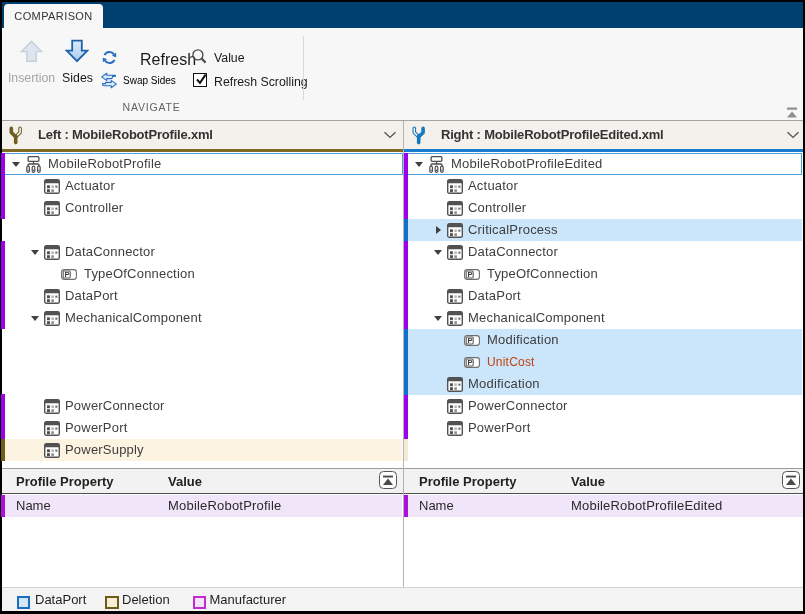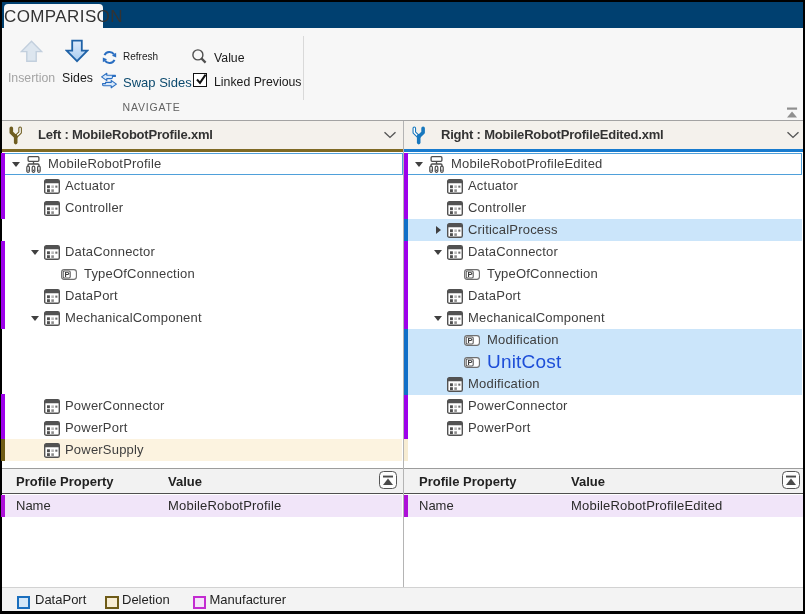--- a/index.html
+++ b/index.html
@@ -6,21 +6,21 @@
 .abs { position:absolute; }
 </style></head><body>
 
 <div class="abs" style="left:0;top:0;width:805px;height:2px;background:#000"></div>
 <div class="abs" style="left:0;top:0;width:1.5px;height:614px;background:#000"></div>
 <div class="abs" style="left:803px;top:0;width:2px;height:614px;background:#000"></div>
 <div class="abs" style="left:0;top:611px;width:805px;height:3px;background:#000"></div>
 
 <div class="abs" style="left:1.5px;top:2px;width:801.5px;height:26px;background:#004070"></div>
 <div class="abs" style="left:4px;top:4px;width:99px;height:24px;background:#f7f7f7;border-radius:4px 4px 0 0"></div>
-<div class="abs" style="left:4px;top:4px;width:99px;height:24px;line-height:25px;text-align:center;font-size:17px;letter-spacing:0.4px;color:#333">COMPARISON</div>
+<div class="abs" style="left:4px;top:4px;width:99px;height:24px;line-height:25px;text-align:center;font-size:11px;letter-spacing:0.4px;color:#333">COMPARISON</div>
 
 <div class="abs" style="left:1.5px;top:28px;width:801.5px;height:92px;background:#f7f7f7"></div>
 <div class="abs" style="left:1.5px;top:120px;width:801.5px;height:1px;background:#a3a3a3"></div>
 <svg style="position:absolute;left:20px;top:40px" width="23" height="23" viewBox="0 0 23 23">
 <path d="M11.5 1.2 L21.6 11.6 H16.2 V21.3 H6.8 V11.6 H1.4 Z" fill="#dde6ef" stroke="#c2cfdd" stroke-width="1.4"></path>
   </svg>
 <div class="abs" style="left:0px;top:71px;width:63px;text-align:center;font-size:12.3px;color:#a4a4a4">Insertion</div>
 <svg style="position:absolute;left:65px;top:39px" width="24" height="24" viewBox="0 0 24 24">
 <defs>
       <linearGradient id="ng" x1="0" y1="0" x2="0" y2="1">
@@ -34,36 +34,36 @@
 <svg style="position:absolute;left:101px;top:49px" width="17" height="17" viewBox="0 0 16 16" fill="none">
 <g stroke="#2a6ec1" stroke-width="1.9">
 <path d="M3.29 5.80 A5.2 5.2 0 0 1 12.26 5.02"></path>
 <path d="M14.33 7.97 L10.29 6.40 L14.23 3.64 Z" stroke="none" fill="#2a6ec1"></path>
 <g transform="rotate(180 8 8)">
 <path d="M3.29 5.80 A5.2 5.2 0 0 1 12.26 5.02"></path>
 <path d="M14.33 7.97 L10.29 6.40 L14.23 3.64 Z" stroke="none" fill="#2a6ec1"></path>
 </g>
     </g>
   </svg>
-<div class="abs" style="left:123px;top:50.5px;font-size:10px;color:#1a1a1a">Refresh</div>
+<div class="abs" style="left:140px;top:50.5px;font-size:16px;color:#1a1a1a">Refresh</div>
 <svg style="position:absolute;left:100px;top:72px" width="18" height="17" viewBox="0 0 18 17" fill="none">
 <path d="M6.8 1.2 L1.6 4.9 6.8 8.6 V6.6 H11 Q12.4 6.6 12.4 5.5 V4.4 H15.4 V3.2 H6.8 Z" fill="#d9e9fb" stroke="#2a6ec1" stroke-width="1.1" stroke-linejoin="round"></path>
 <path d="M11.2 8.4 L16.4 12.1 11.2 15.8 V13.8 H4 Q2.6 13.8 2.6 12.7 V11.6 H5.6 V10.4 H11.2 Z" fill="#d9e9fb" stroke="#2a6ec1" stroke-width="1.1" stroke-linejoin="round"></path>
   </svg>
-<div class="abs" style="left:123px;top:74.5px;font-size:13px;color:#0c4a6e">Swap Sides</div>
+<div class="abs" style="left:123px;top:74.5px;font-size:10px;color:#000000">Swap Sides</div>
 <svg style="position:absolute;left:191px;top:48px" width="17" height="17" viewBox="0 0 17 17" fill="none">
 <circle cx="6.9" cy="6.9" r="5" stroke="#4f4f4f" stroke-width="1.4"></circle>
 <path d="M10.4 10.4 L14.6 14.6" stroke="#4f4f4f" stroke-width="2.2"></path>
   </svg>
 <div class="abs" style="left:214px;top:50.5px;font-size:12.3px;color:#1a1a1a">Value</div>
 <div style="position:absolute;left:193px;top:73px;width:13.5px;height:13.5px;background:#fff;border:1.8px solid #111"></div>
 <svg style="position:absolute;left:194px;top:72px" width="15" height="15" viewBox="0 0 15 15" fill="none">
 <path d="M3 7.5 L6 10.8 L11.6 2.6" stroke="#111" stroke-width="2"></path>
   </svg>
-<div class="abs" style="left:214px;top:74.5px;font-size:12.3px;color:#1a1a1a">Linked Previous</div>
+<div class="abs" style="left:214px;top:74.5px;font-size:12.3px;color:#1a1a1a">Refresh Scrolling</div>
 <div class="abs" style="left:0px;top:101px;width:303px;text-align:center;font-size:10.5px;letter-spacing:0.8px;color:#626262">NAVIGATE</div>
 <div class="abs" style="left:303px;top:36px;width:1px;height:64px;background:#d9d9d9"></div>
 <svg style="position:absolute;left:787px;top:107px" width="11" height="12" viewBox="0 0 12 13">
 <rect x="0" y="0.5" width="11" height="2.4" fill="#8f8f8f"></rect>
 <path d="M5.5 4.9 L11 11.5 H0 Z" fill="#8f8f8f"></path>
   </svg>
 
 <div class="abs" style="left:1.5px;top:121px;width:801.5px;height:28px;background:#f4f1ec"></div>
 <div class="abs" style="left:1.5px;top:149px;width:401px;height:3px;background:#7f6a24"></div>
 <div class="abs" style="left:404px;top:149px;width:399px;height:3px;background:#187bce"></div>
@@ -279,21 +279,21 @@
 <rect x="2.2" y="2" width="7" height="7" rx="1.2" fill="#fff" stroke="#5c5c5c" stroke-width="1.1"></rect>
 <text x="3.6" y="8" font-family="Liberation Sans, sans-serif" font-size="7.6" font-weight="bold" fill="#3a3a3a">P</text>
 </svg>
 <div style="position:absolute;left:487px;top:329px;height:22px;line-height:22px;font-size:13px;letter-spacing:0.2px;color:#3e3e3e;white-space:nowrap">Modification</div>
 <div style="position:absolute;left:404px;top:351px;width:398px;height:22px;background:#cbe5fa"></div>
 <svg style="position:absolute;left:464px;top:357px" width="16" height="11" viewBox="0 0 16 11" fill="none">
 <rect x="0.6" y="0.6" width="14.8" height="9.8" rx="2.6" fill="#fff" stroke="#6e6e6e" stroke-width="1.1"></rect>
 <rect x="2.2" y="2" width="7" height="7" rx="1.2" fill="#fff" stroke="#5c5c5c" stroke-width="1.1"></rect>
 <text x="3.6" y="8" font-family="Liberation Sans, sans-serif" font-size="7.6" font-weight="bold" fill="#3a3a3a">P</text>
 </svg>
-<div style="position:absolute;left:487px;top:351px;height:22px;line-height:22px;font-size:19px;letter-spacing:0.2px;color:#1d4ed8;white-space:nowrap">UnitCost</div>
+<div style="position:absolute;left:487px;top:351px;height:22px;line-height:22px;font-size:12px;letter-spacing:0.2px;color:#c2410c;white-space:nowrap">UnitCost</div>
 <div style="position:absolute;left:404px;top:373px;width:398px;height:22px;background:#cbe5fa"></div>
 <svg style="position:absolute;left:447px;top:377px" width="16" height="15" viewBox="0 0 16 15" fill="none">
 <rect x="0.7" y="0.7" width="14.6" height="13.6" rx="1.6" fill="#fff" stroke="#525252" stroke-width="1.4"></rect>
 <path d="M0.7 2.3 Q0.7 0.7 2.3 0.7 H13.7 Q15.3 0.7 15.3 2.3 V4.3 H0.7 Z" fill="#525252"></path>
 <rect x="3" y="6.3" width="2.9" height="2.9" fill="#4f4f4f"></rect>
 <rect x="7.3" y="6.4" width="2.6" height="2.6" fill="#b9b9b9"></rect>
 <rect x="11.3" y="6.6" width="2.1" height="2.1" fill="#6e6e6e"></rect>
 <rect x="3" y="10.2" width="2.9" height="2.9" fill="#4f4f4f"></rect>
 <rect x="7.3" y="10.3" width="2.6" height="2.6" fill="#8a8a8a"></rect>
 </svg>

